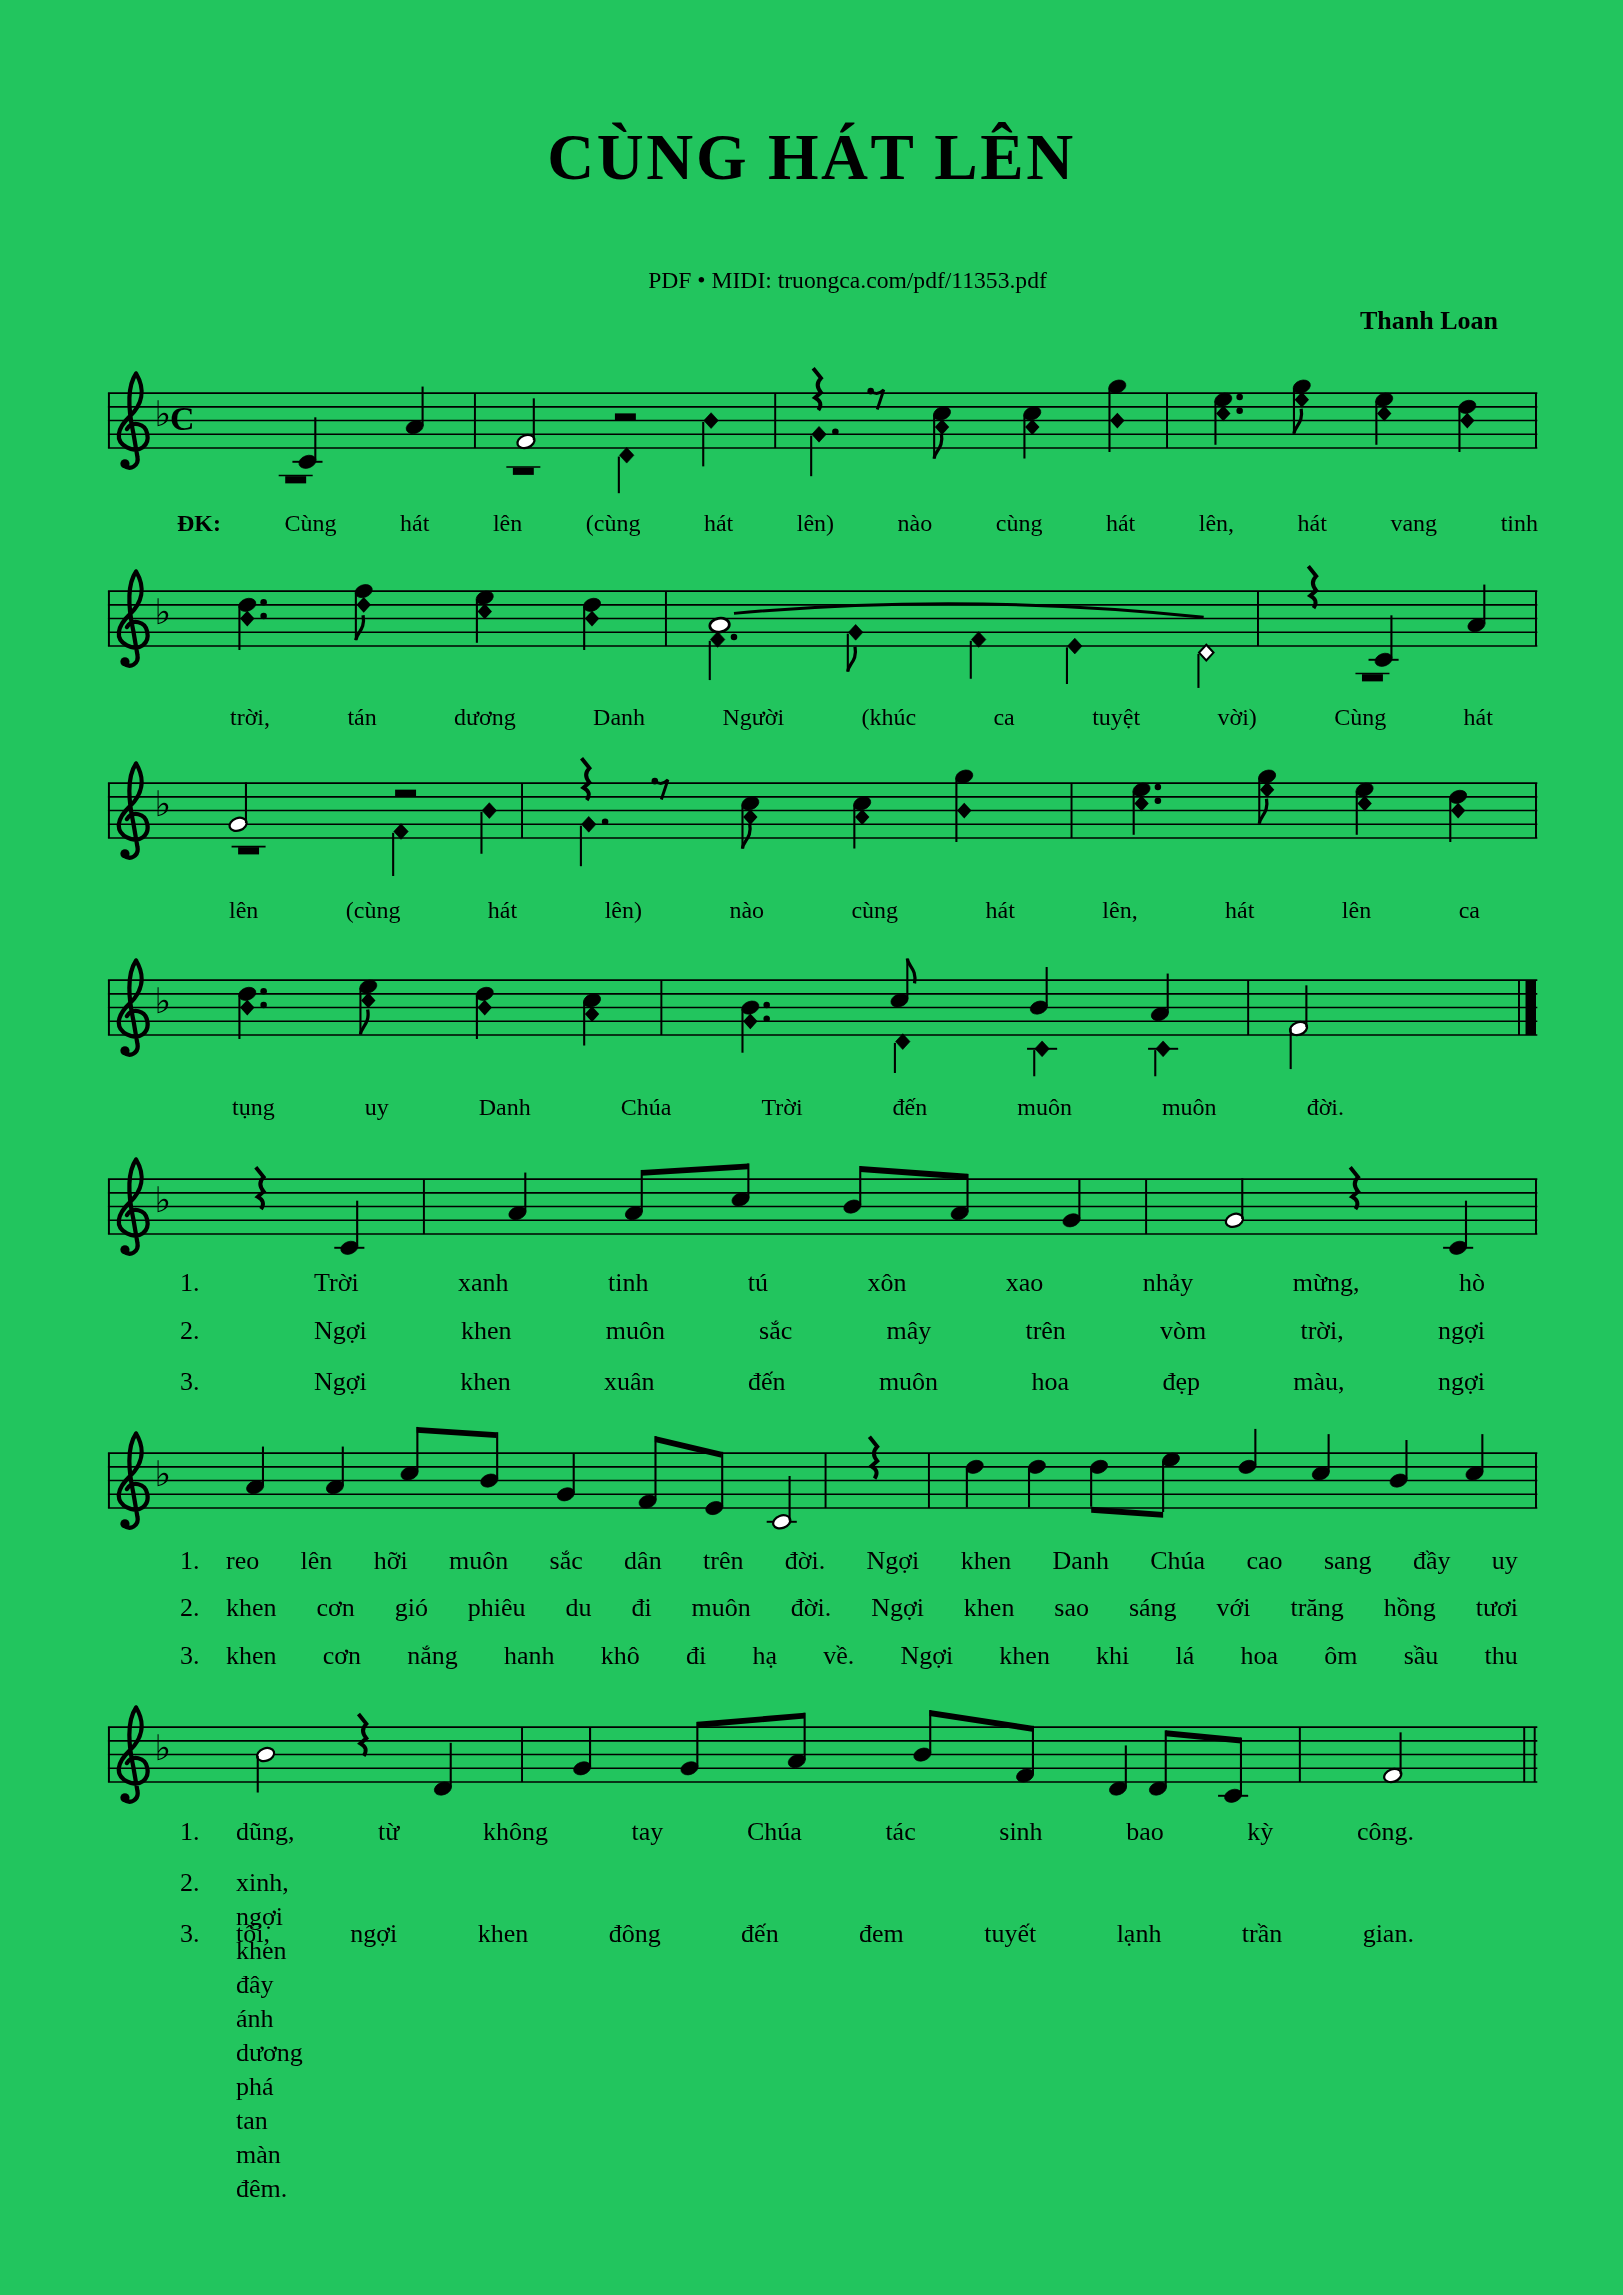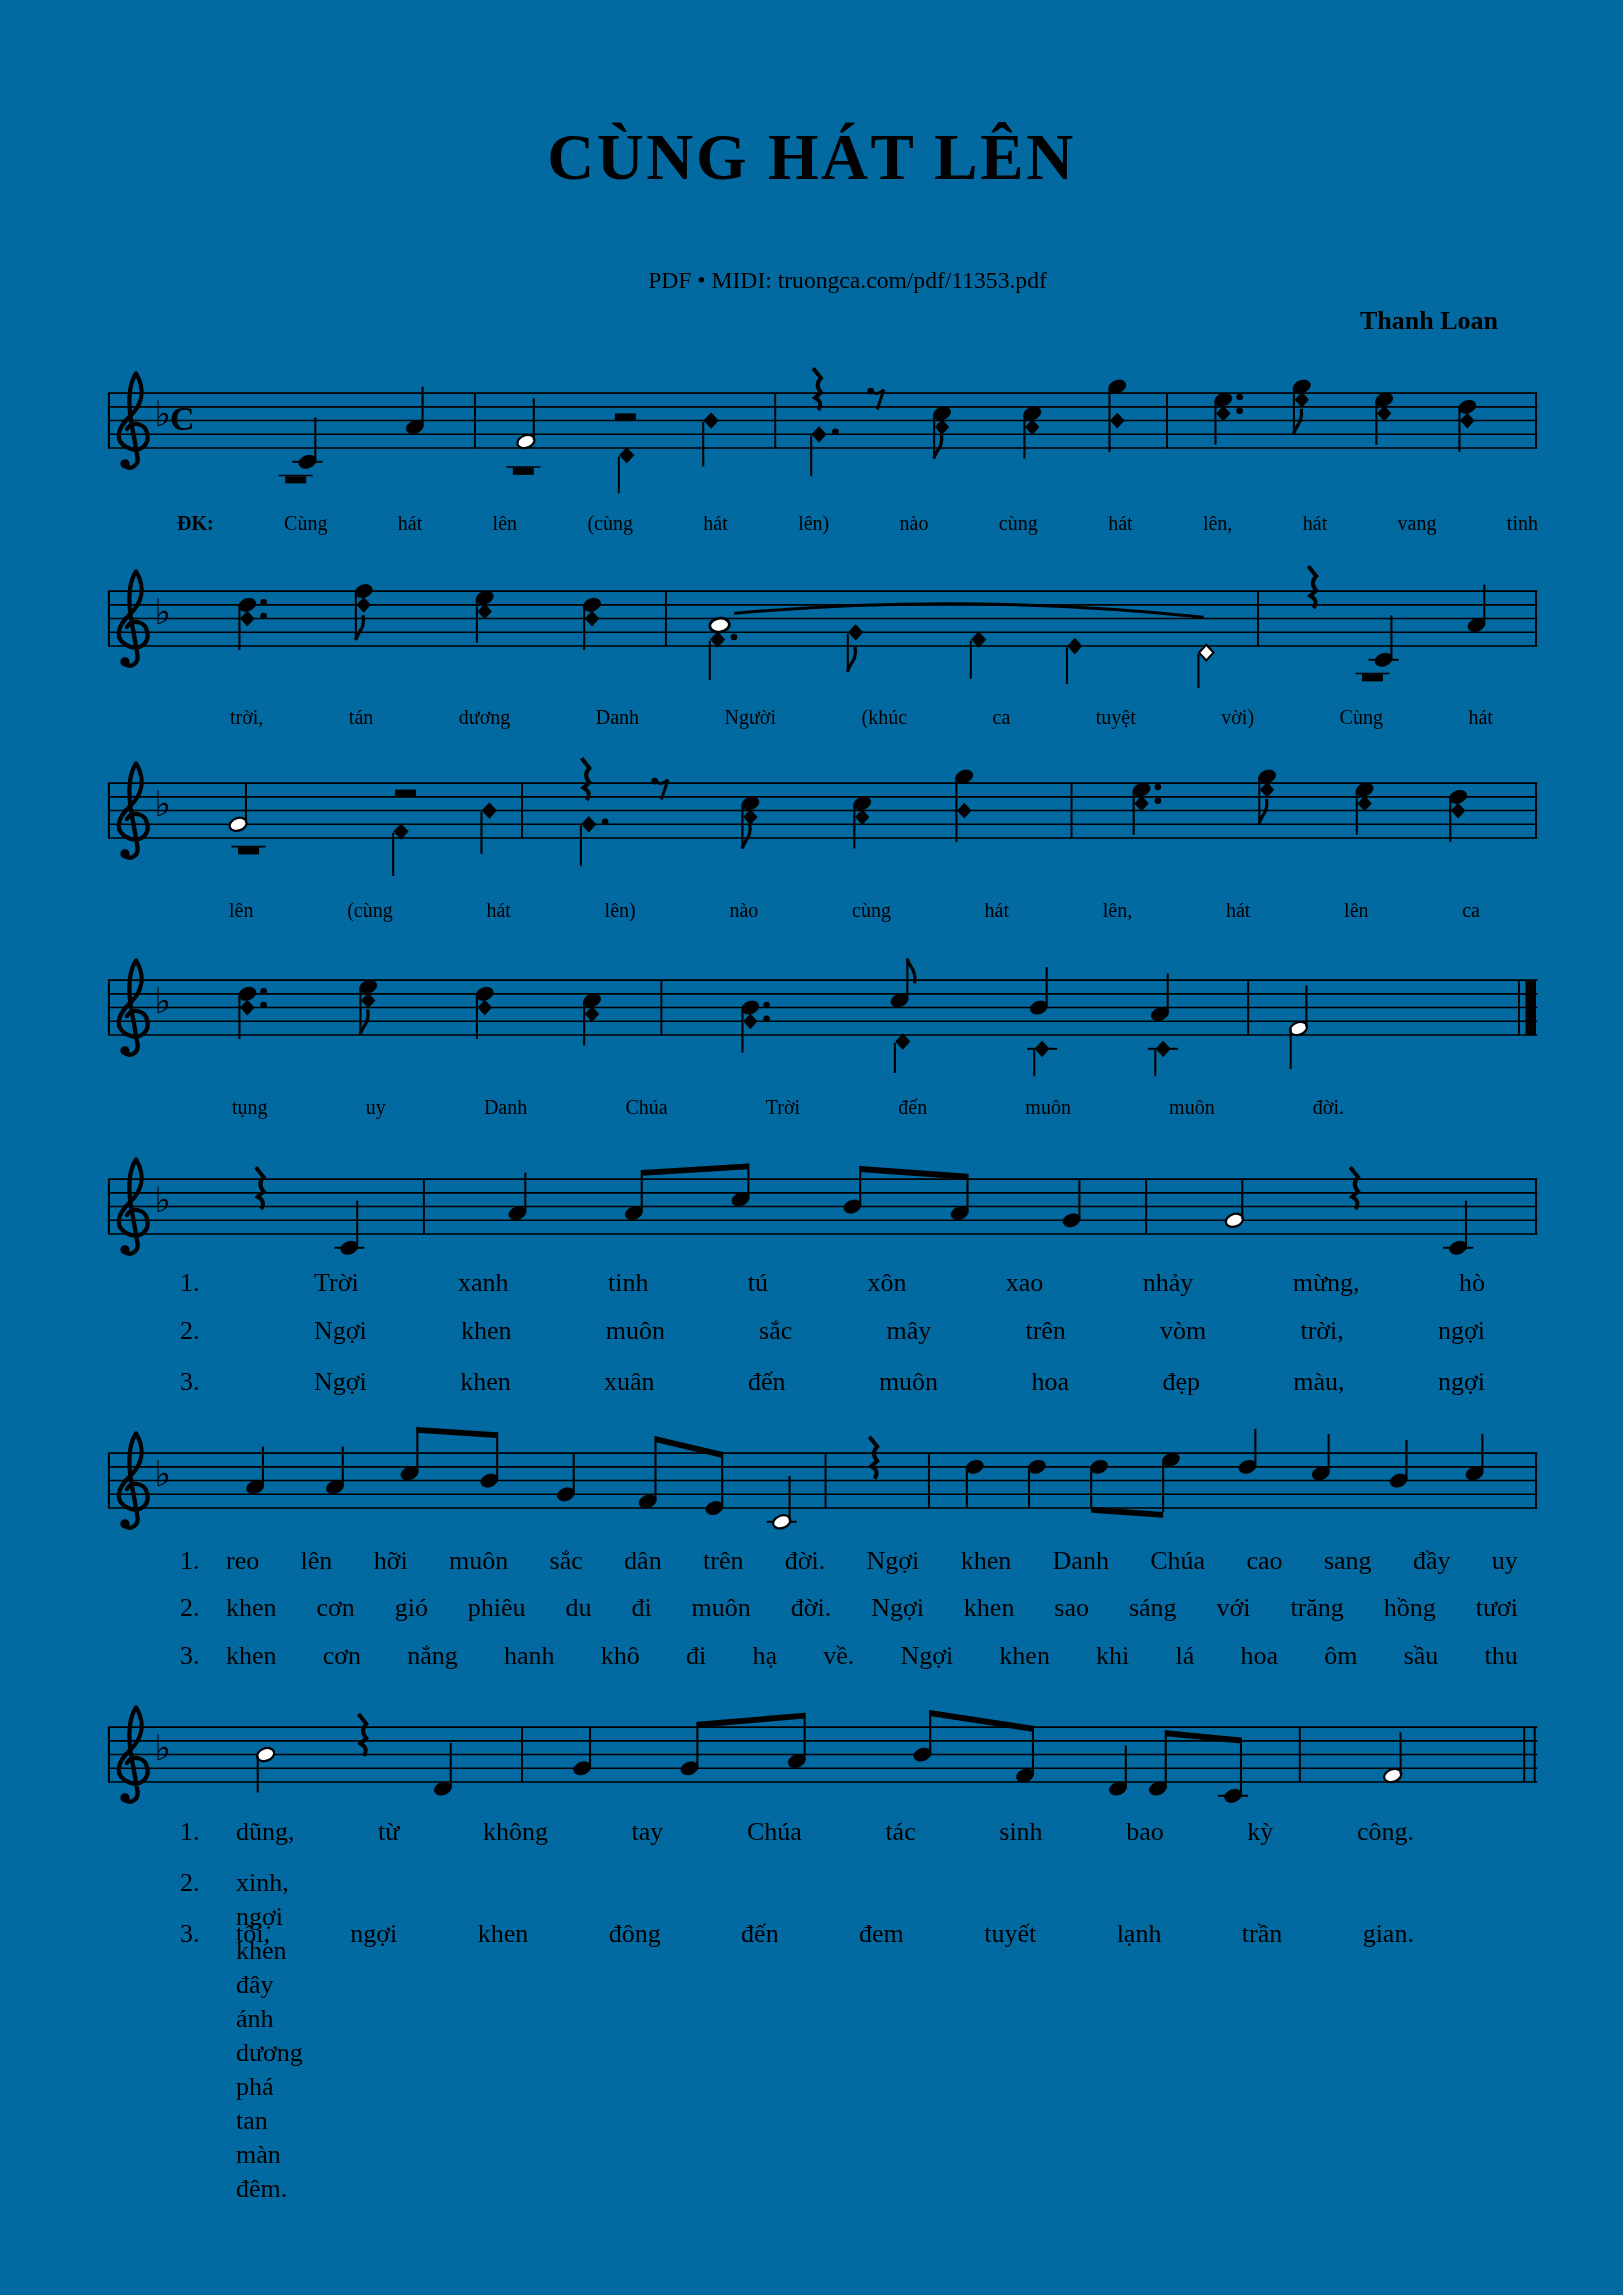--- a/index.html
+++ b/index.html
@@ -1,24 +1,24 @@
 <!DOCTYPE html>
 <html style="font-size:10.5px"><head>
 <meta charset="utf-8">
 <style>
   html,body{margin:0;padding:0;background:#888;}
-  .page{position:relative;width:1623px;height:2295px;background:#0369a1;overflow:hidden;
+  .page{position:relative;width:1623px;height:2295px;background:#22c55e;overflow:hidden;
         font-family:"Liberation Serif","DejaVu Serif",serif;color:#000;}
   .title{position:absolute;top:120px;left:0;width:100%;text-align:center;
          font-size:65px;font-weight:bold;letter-spacing:2.6px;margin:0;}
   .subtitle{position:absolute;top:267px;left:0;width:100%;text-align:center;font-size:23.6px;padding-left:36px;}
   .author{position:absolute;top:306px;right:125px;font-size:26px;font-weight:bold;}
   .staff-svg{position:absolute;left:0;width:1623px;height:216px;}
   .lyric-line{position:absolute;display:flex;justify-content:space-between;
-              font-size:20px;white-space:nowrap;line-height:34px;text-align:right;}
+              font-size:24px;white-space:nowrap;line-height:34px;text-align:right;}
   .lyric-line .prefix{font-weight:bold;}
   .vnum{position:absolute;font-size:26px;line-height:34px;}
   .vwords{position:absolute;display:flex;justify-content:space-between;
           font-size:26px;white-space:nowrap;line-height:34px;}
   .footer{position:absolute;left:0;width:100%;text-align:center;
           font-style:italic;font-size:23px;}
 </style>
 </head>
 <body>
 

